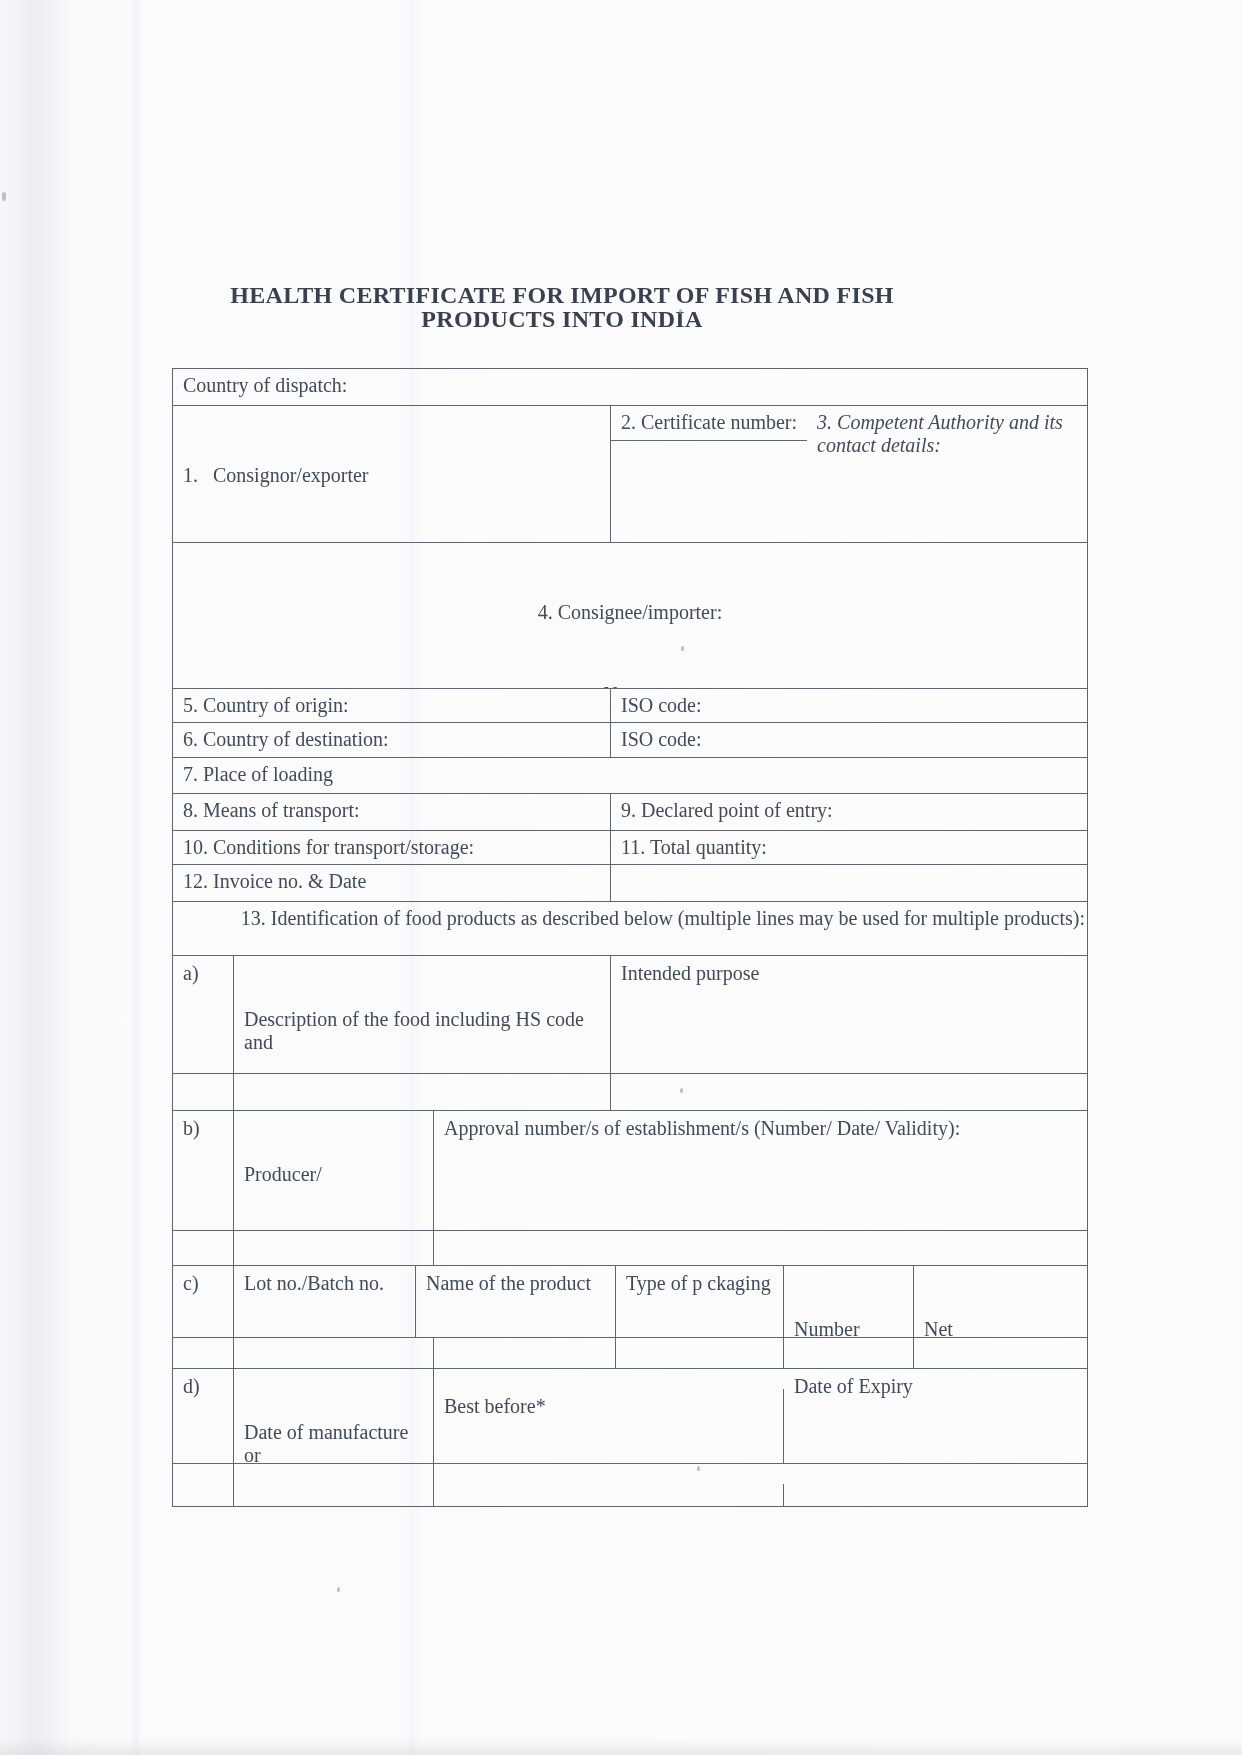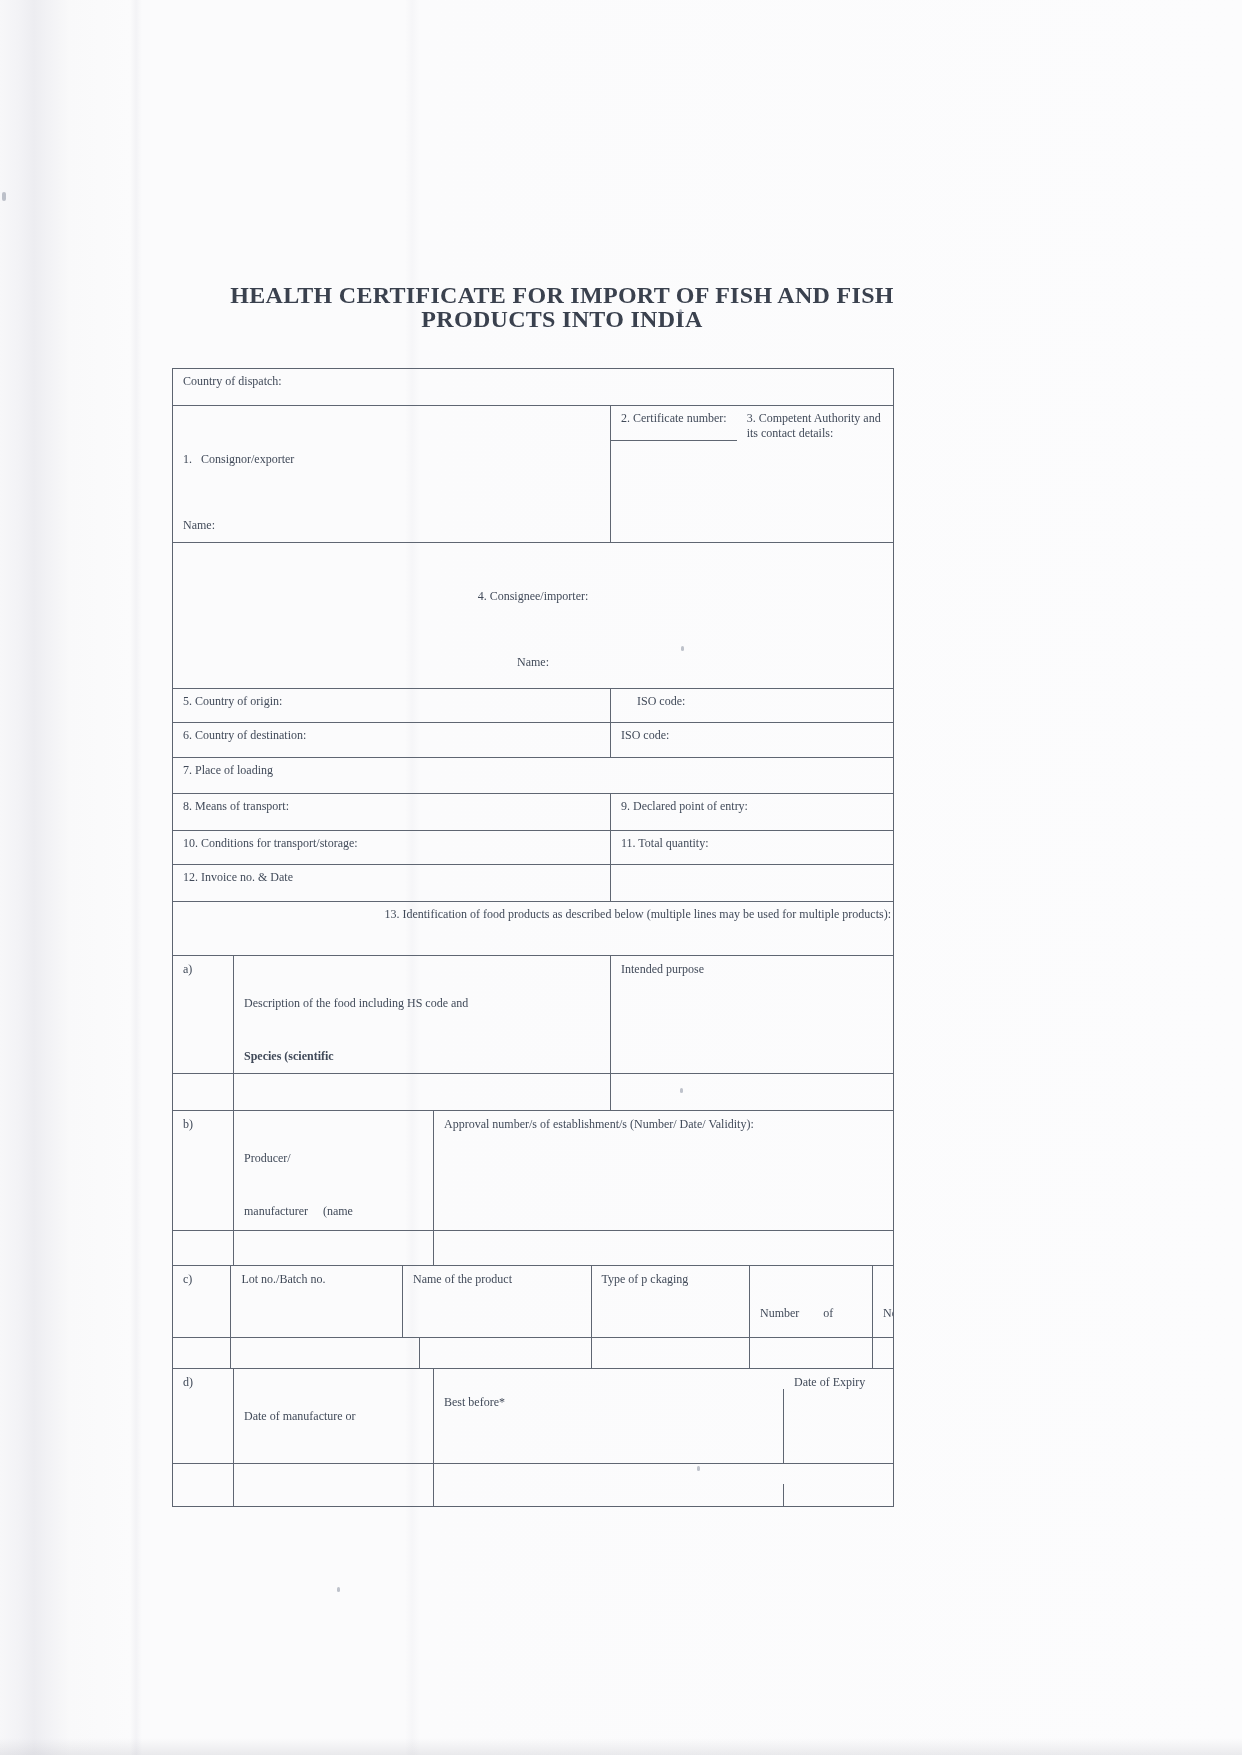--- a/index.html
+++ b/index.html
@@ -18,35 +18,35 @@
         #fbfbfc 405px, #f6f6f8 412px, #fbfbfc 420px,
         #fcfcfd 100%);
     color:#3f4654;
   }
   .doc-title{
     position:absolute;left:172px;top:283px;width:780px;
     text-align:center;font-weight:bold;font-size:24px;line-height:24px;
     letter-spacing:0.3px;color:#3a414e;
   }
   .form-table{
-    position:absolute;left:172px;top:368px;width:722px;
+    position:absolute;left:172px;top:368px;width:916px;
     border:1.5px solid #5d6470;box-sizing:border-box;
-    font-size:12px;color:#414a59;
+    font-size:20px;color:#414a59;
   }
   .t-row{display:flex;border-bottom:1.4px solid #5f6672;box-sizing:border-box;}
   .t-row:last-child{border-bottom:none;}
   .cell{box-sizing:border-box;padding:5px 10px;white-space:pre-wrap;overflow:hidden;}
   .cell.br{border-right:1.4px solid #5f6672;}
   .line{line-height:36px;}
   .toppad{padding-top:6px;}
   
   .r-dispatch{height:37px;}
   .r-123{height:137px;}
   .r-4{height:146px;text-align:center;}
-  .r-5{height:34px;gap:16px;}
+  .r-5{height:34px;}
   .r-6{height:35px;}
   .r-7{height:36px;}
   .r-89{height:37px;}
   .r-1011{height:34px;}
   .r-12{height:37px;}
   .r-13{height:54px;text-align:right;}
   .r-a{height:118px;}
   .r-a2{height:37px;}
   .r-b{height:120px;}
   .r-b2{height:35px;}
@@ -64,21 +64,21 @@
   .w-b3{width:569px;flex:1;}
   .w-c2{width:200px;}
   .w-c3{width:182px;}
   .w-c4{width:168px;}
   .w-c5{width:130px;}
   .w-c6{width:89px;flex:1;}
   .w-d3{width:350px;margin-top:20px;}
   .w-d4{width:219px;flex:1;}
   .sub{display:flex;flex-direction:row;height:100%;}
   .sub-top{height:35px;box-sizing:border-box;border-bottom:1.4px solid #5f6672;padding:5px 10px;}
-  .sub-bottom{flex:1;padding:5px 10px;}
+  .sub-bottom{flex:1;padding:5px 10px;font-style:italic;}
   .bold{font-weight:bold;}
   .ml-line{line-height:23px;}
   .speck{position:absolute;width:3px;height:5px;border-radius:2px;background:#8d93a2;opacity:.55;}
 </style>
 </head>
 <body>
 
 <div class="page">
 
   <div class="doc-title">HEALTH CERTIFICATE FOR IMPORT OF FISH AND FISH PRODUCTS INTO INDIA</div>

